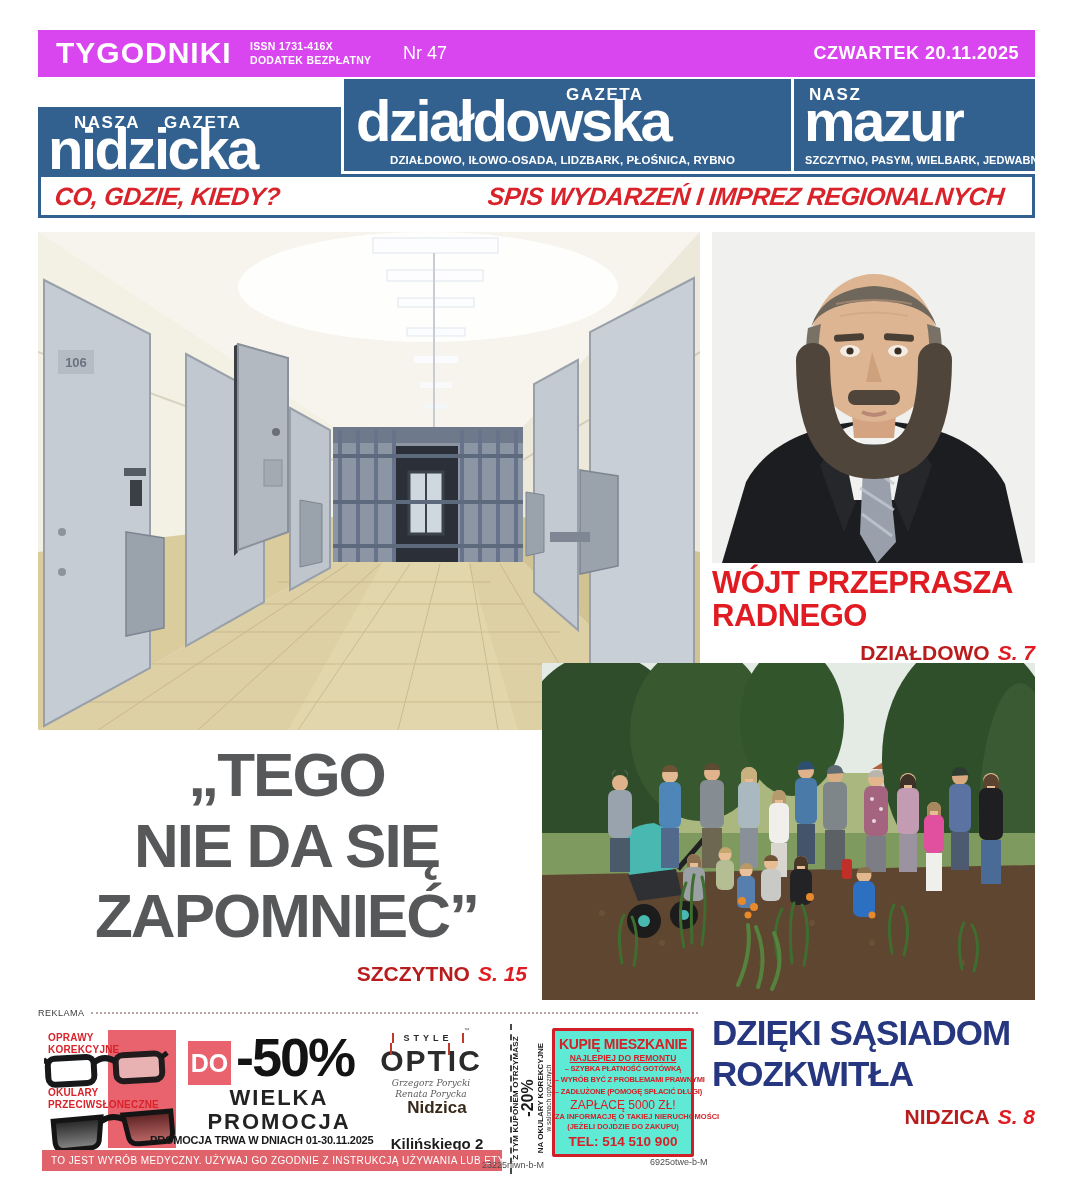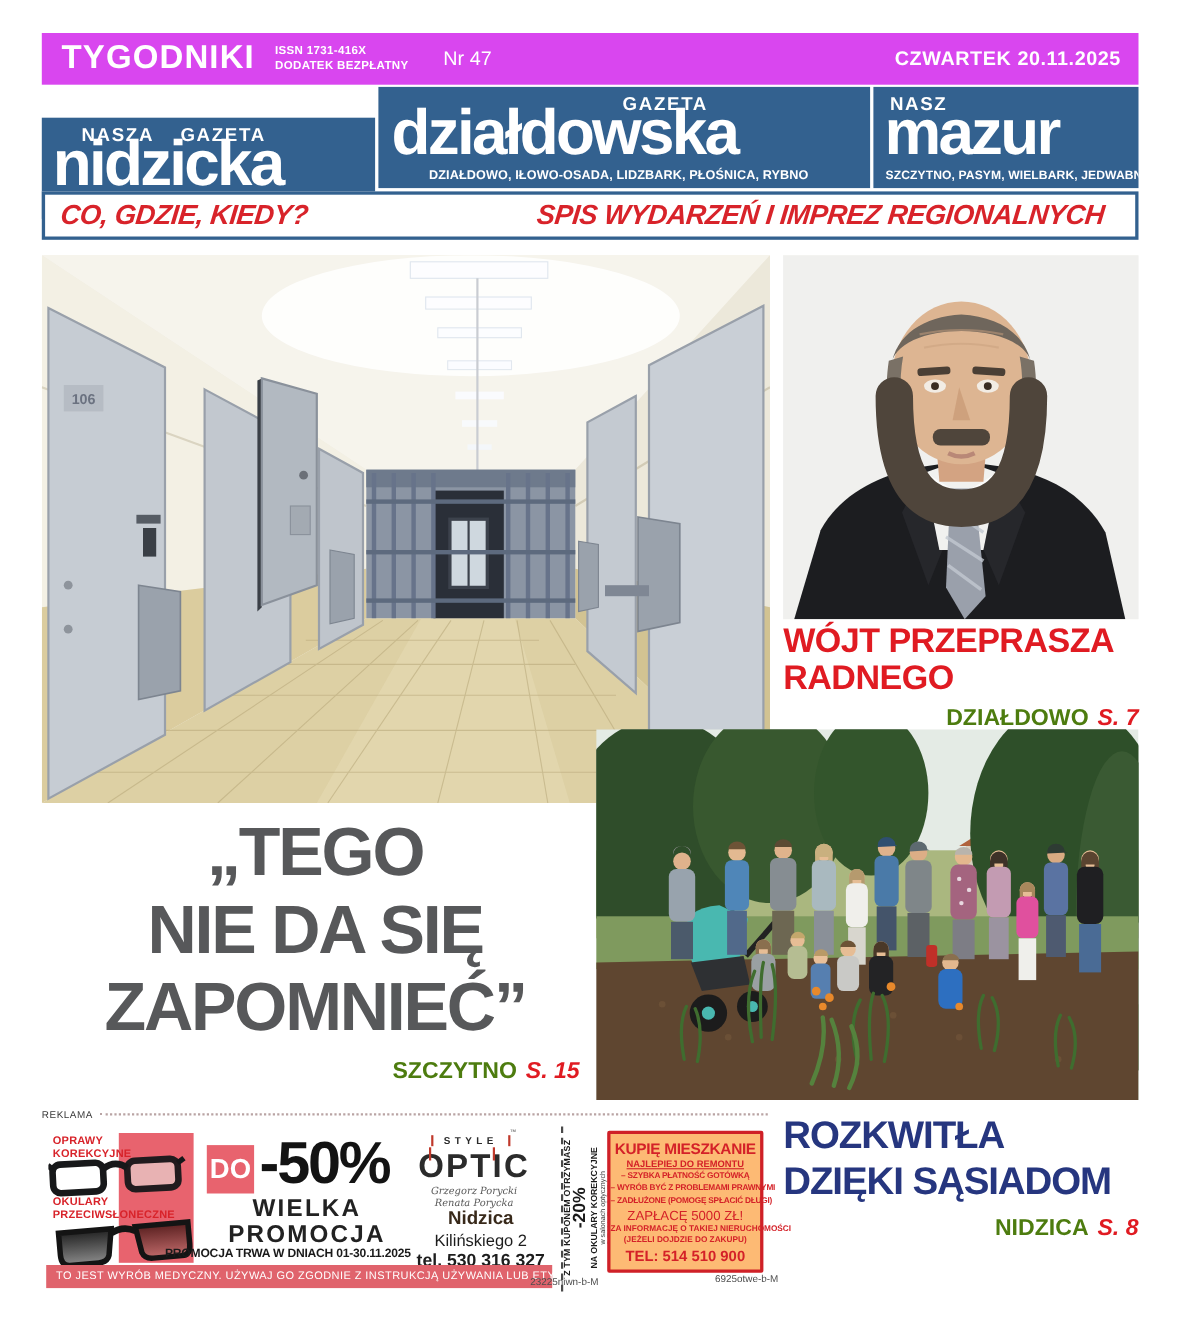--- a/index.html
+++ b/index.html
@@ -29,21 +29,21 @@
   
   #corridor-photo { position:absolute; left:38px; top:232px; width:662px; height:498px; }
   #portrait-photo { position:absolute; left:712px; top:232px; width:323px; height:331px; background:#f4f4f2; }
   #group-photo { position:absolute; left:542px; top:663px; width:493px; height:337px; }
   svg { display:block; }
 
   
   #story-wojt { position:absolute; left:712px; top:567px; width:323px; }
   .wojt-line { color:#e01b22; font-weight:800; font-size:31px; line-height:1.06; letter-spacing:-.5px; }
   .place-row { display:flex; justify-content:flex-end; gap:8px; font-weight:800; }
-  .place { color:#4d7c0f; } .page-ref { color:#e01b22;font-style:italic; }
+  .place { color:#b91c1c; } .page-ref { color:#e01b22;font-style:italic; }
   #story-wojt .place-row { margin-top:8px; font-size:21px; }
 
   #story-tego { position:absolute; left:38px; top:740px; width:497px; text-align:center; }
   .tego-line { color:#57585a; font-weight:800; font-size:62px; line-height:1.14; letter-spacing:-2px; }
   #story-tego .place-row { margin-top:10px; font-size:21px; padding-right:8px; }
 
   #story-wies { position:absolute; left:712px; top:1013px; width:323px; }
   .wies-line { color:#26367f; font-weight:800; font-size:35px; line-height:1.17; letter-spacing:-1px; }
   #story-wies .place-row { margin-top:10px; font-size:21px; }
 
@@ -66,35 +66,35 @@
   .promo-lines { position:absolute; left:152px; top:62px; width:178px; text-align:center; color:#222; font-weight:700; font-size:22px; line-height:1.1; letter-spacing:2px; }
   .promo-period { position:absolute; left:112px; top:110px; width:212px; text-align:center; font-size:11px; font-weight:800; color:#1a1a1a; letter-spacing:-.2px; white-space:nowrap; }
   .brand-zone { position:absolute; left:318px; top:3px; width:150px; text-align:center; }
   .brand-top { display:inline-block; border-left:2px solid #c0392b; border-right:2px solid #c0392b; padding:0 9px; font-size:9px; font-weight:700; letter-spacing:4px; color:#2b2b2b; }
   .brand-tm { font-size:6px; vertical-align:top; color:#666; }
   .brand-main { position:relative; font-size:30px; font-weight:700; letter-spacing:2px; color:#2b2b2b; line-height:1; margin-top:1px; }
   .brand-tick { position:absolute; width:2px; height:12px; background:#c0392b; top:-3px; }
   .brand-owners { font-family:"DejaVu Serif","Liberation Serif",serif; font-style:italic; font-size:9px; color:#5a5a5a; line-height:1.25; margin-top:2px; }
   .city-block { position:absolute; left:330px; top:74px; width:138px; text-align:center; }
   .city-name { font-size:17px; font-weight:800; color:#38291a; }
-  .city-street { font-size:15px; font-weight:400; color:#1d1d1d; margin-top:2px; }
+  .city-street { font-size:15px; font-weight:700; color:#1d1d1d; margin-top:17px; }
   .city-phone { font-size:16px; font-weight:800; color:#1d1d1d; margin-top:1px; white-space:nowrap; }
   .disclaimer { position:absolute; left:4px; top:126px; width:460px; height:21px; background:#e0636c; color:#fff; font-size:10px; letter-spacing:.4px; display:flex; align-items:center; padding:0 9px; white-space:nowrap; }
 
   
   #coupon { position:absolute; left:510px; top:1024px; width:44px; height:150px; border-left:2px dashed #4a4a4a; }
   .coupon-rot { position:absolute; left:-52px; top:52px; width:150px; height:44px; transform:rotate(-90deg); display:flex; flex-direction:column; align-items:center; justify-content:center; }
   .coupon-l1 { font-size:8px; font-weight:800; color:#1a1a1a; letter-spacing:.2px; white-space:nowrap; }
   .coupon-l2 { font-size:16px; font-weight:800; color:#1a1a1a; line-height:1; }
   .coupon-l3 { font-size:8px; font-weight:800; color:#1a1a1a; white-space:nowrap; }
   .coupon-l4 { font-size:6.5px; color:#333; white-space:nowrap; }
   .coupon-l5 { font-size:7px; letter-spacing:2px; color:#333; font-weight:700; white-space:nowrap; }
 
   
-  #apartment-ad { position:absolute; left:552px; top:1028px; width:142px; height:129px; background:#fdba74; border:3px solid #cf2027; border-radius:2px; text-align:center; color:#d42128; padding-top:5px; }
+  #apartment-ad { position:absolute; left:552px; top:1028px; width:142px; height:129px; background:#5eead4; border:3px solid #cf2027; border-radius:2px; text-align:center; color:#d42128; padding-top:5px; }
   .apt-title { font-size:14px; font-weight:800; letter-spacing:-.3px; }
   .apt-sub { font-size:8.5px; font-weight:800; text-decoration:underline; margin-top:1px; }
   .apt-line { font-size:7.5px; font-weight:800; letter-spacing:-.2px; line-height:1.5; white-space:nowrap; }
   .apt-pay { font-size:12px; font-weight:400; margin-top:1px; }
   .apt-info { font-size:7.5px; font-weight:800; line-height:1.4; white-space:nowrap; }
   .apt-phone { font-size:13.5px; font-weight:800; margin-top:1px; }
 
   .print-code { position:absolute; font-size:9px; color:#4d4d4d; }
   #code1 { left:482px; top:1160px; }
   #code2 { left:650px; top:1157px; }
@@ -564,21 +564,21 @@
     <div class="apt-line">– WYRÓB BYĆ Z PROBLEMAMI PRAWNYMI</div>
     <div class="apt-line">– ZADŁUŻONE (POMOGĘ SPŁACIĆ DŁUGI)</div>
     <div class="apt-pay">ZAPŁACĘ 5000 ZŁ!</div>
     <div class="apt-info">ZA INFORMACJĘ O TAKIEJ NIERUCHOMOŚCI</div>
     <div class="apt-info">(JEŻELI DOJDZIE DO ZAKUPU)</div>
     <div class="apt-phone">TEL: 514 510 900</div>
   </div>
   <div class="print-code" id="code2">6925otwe-b-M</div>
 
   <div id="story-wies">
+    <div class="wies-line">DZIĘKI SĄSIADOM</div>
     <div class="wies-line">ROZKWITŁA</div>
-    <div class="wies-line">DZIĘKI SĄSIADOM</div>
     <div class="place-row">
       <span class="place">NIDZICA</span>
       <span class="page-ref">S. 8</span>
     </div>
   </div>
 
 </div>
 
 </body></html>

